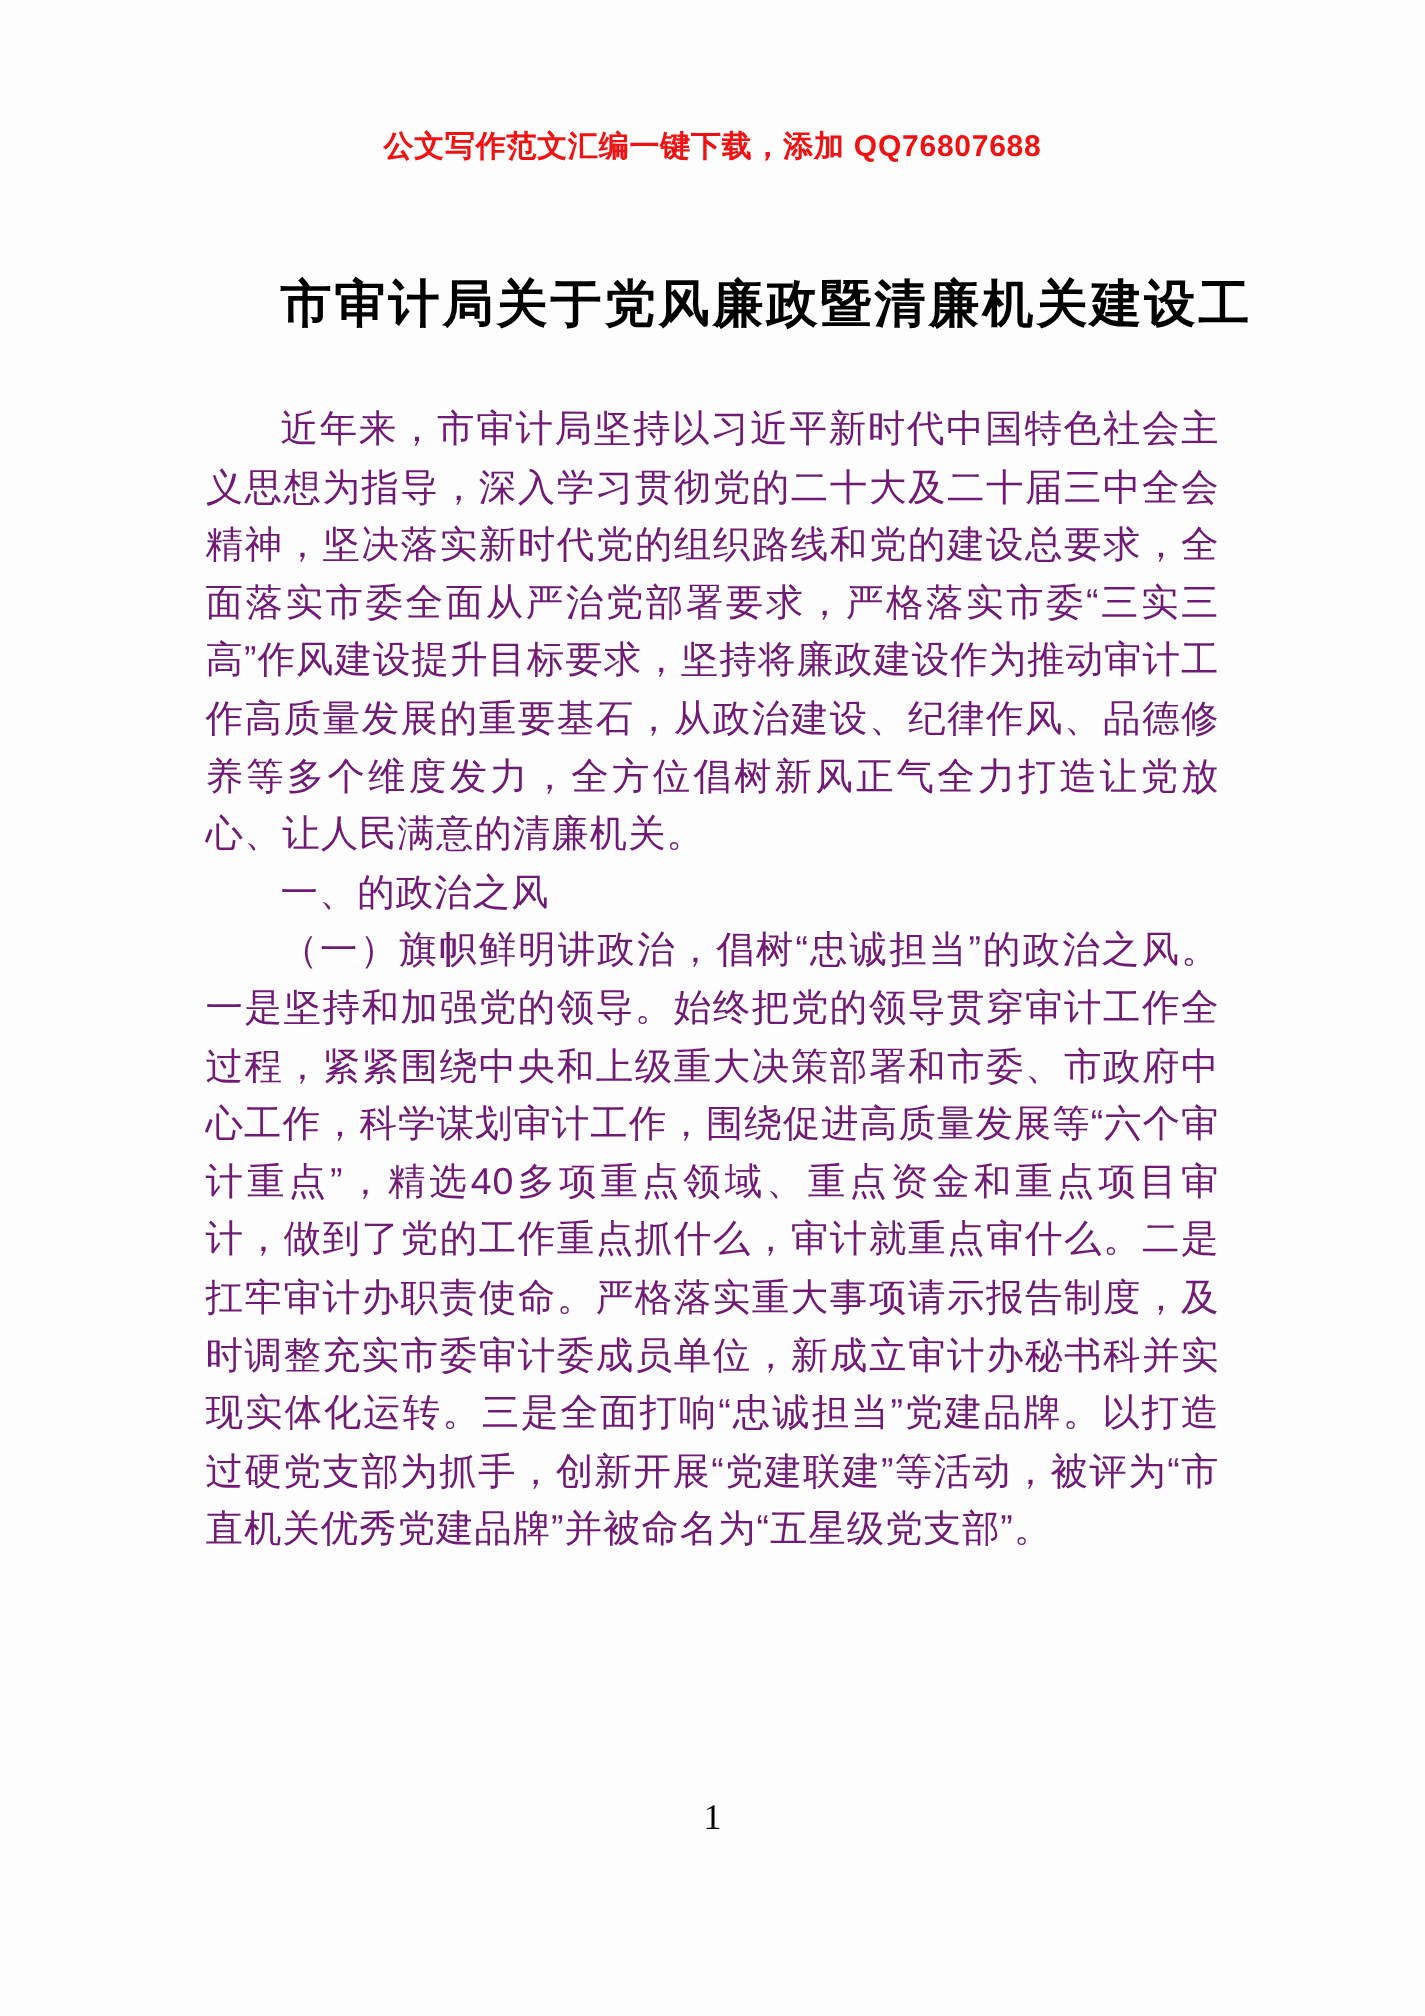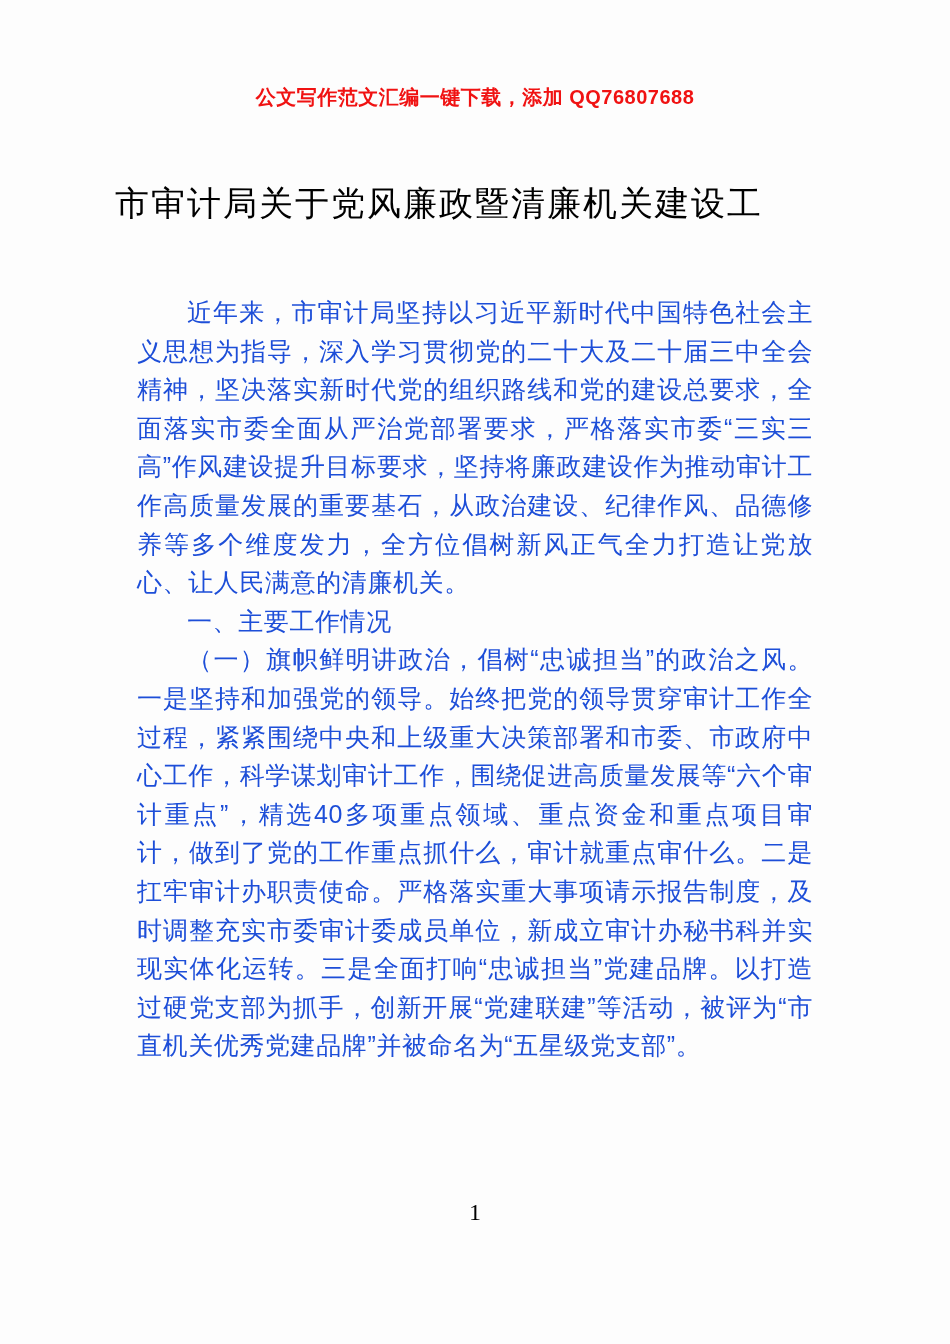--- a/index.html
+++ b/index.html
@@ -23,36 +23,36 @@
   .notice {
     text-align: center;
     color: #f01212;
     font-size: 20px;
     font-weight: 700;
     letter-spacing: 0.5px;
   }
   .title {
     width: 720px;
     margin: 56px auto 0 auto;
-    text-align: left;
+    text-align: right;
     font-size: 34px;
-    font-weight: 400;
+    font-weight: 700;
     line-height: 72px;
     letter-spacing: 2px;
     color: #000000;
   }
   .title .title-line { display: block; }
   .body-text {
     width: 676px;
-    margin: 54px auto 0 auto;
+    margin: 28px auto 0 auto;
     font-size: 25px;
     line-height: 38.6px;
     letter-spacing: 0.6px;
     text-align: justify;
-    color: #1d4ed8;
+    color: #701a75;
   }
   .body-text p {
     text-indent: 2em;
   }
   .page-number {
     position: absolute;
     bottom: 118px;
     left: 0;
     width: 100%;
     text-align: center;
@@ -67,19 +67,19 @@
 <div class="page">
 
   <div class="notice">公文写作范文汇编一键下载，添加 QQ76807688</div>
 
   <h1 class="title">
     <span class="title-line">市审计局关于党风廉政暨清廉机关建设工</span>
   </h1>
 
   <div class="body-text">
     <p>近年来，市审计局坚持以习近平新时代中国特色社会主义思想为指导，深入学习贯彻党的二十大及二十届三中全会精神，坚决落实新时代党的组织路线和党的建设总要求，全面落实市委全面从严治党部署要求，严格落实市委“三实三高”作风建设提升目标要求，坚持将廉政建设作为推动审计工作高质量发展的重要基石，从政治建设、纪律作风、品德修养等多个维度发力，全方位倡树新风正气全力打造让党放心、让人民满意的清廉机关。</p>
-    <p>一、主要工作情况</p>
+    <p>一、的政治之风</p>
     <p>（一）旗帜鲜明讲政治，倡树“忠诚担当”的政治之风。一是坚持和加强党的领导。始终把党的领导贯穿审计工作全过程，紧紧围绕中央和上级重大决策部署和市委、市政府中心工作，科学谋划审计工作，围绕促进高质量发展等“六个审计重点”，精选40多项重点领域、重点资金和重点项目审计，做到了党的工作重点抓什么，审计就重点审什么。二是扛牢审计办职责使命。严格落实重大事项请示报告制度，及时调整充实市委审计委成员单位，新成立审计办秘书科并实现实体化运转。三是全面打响“忠诚担当”党建品牌。以打造过硬党支部为抓手，创新开展“党建联建”等活动，被评为“市直机关优秀党建品牌”并被命名为“五星级党支部”。</p>
   </div>
 
   <div class="page-number">1</div>
 
 </div>
 
 </body></html>

